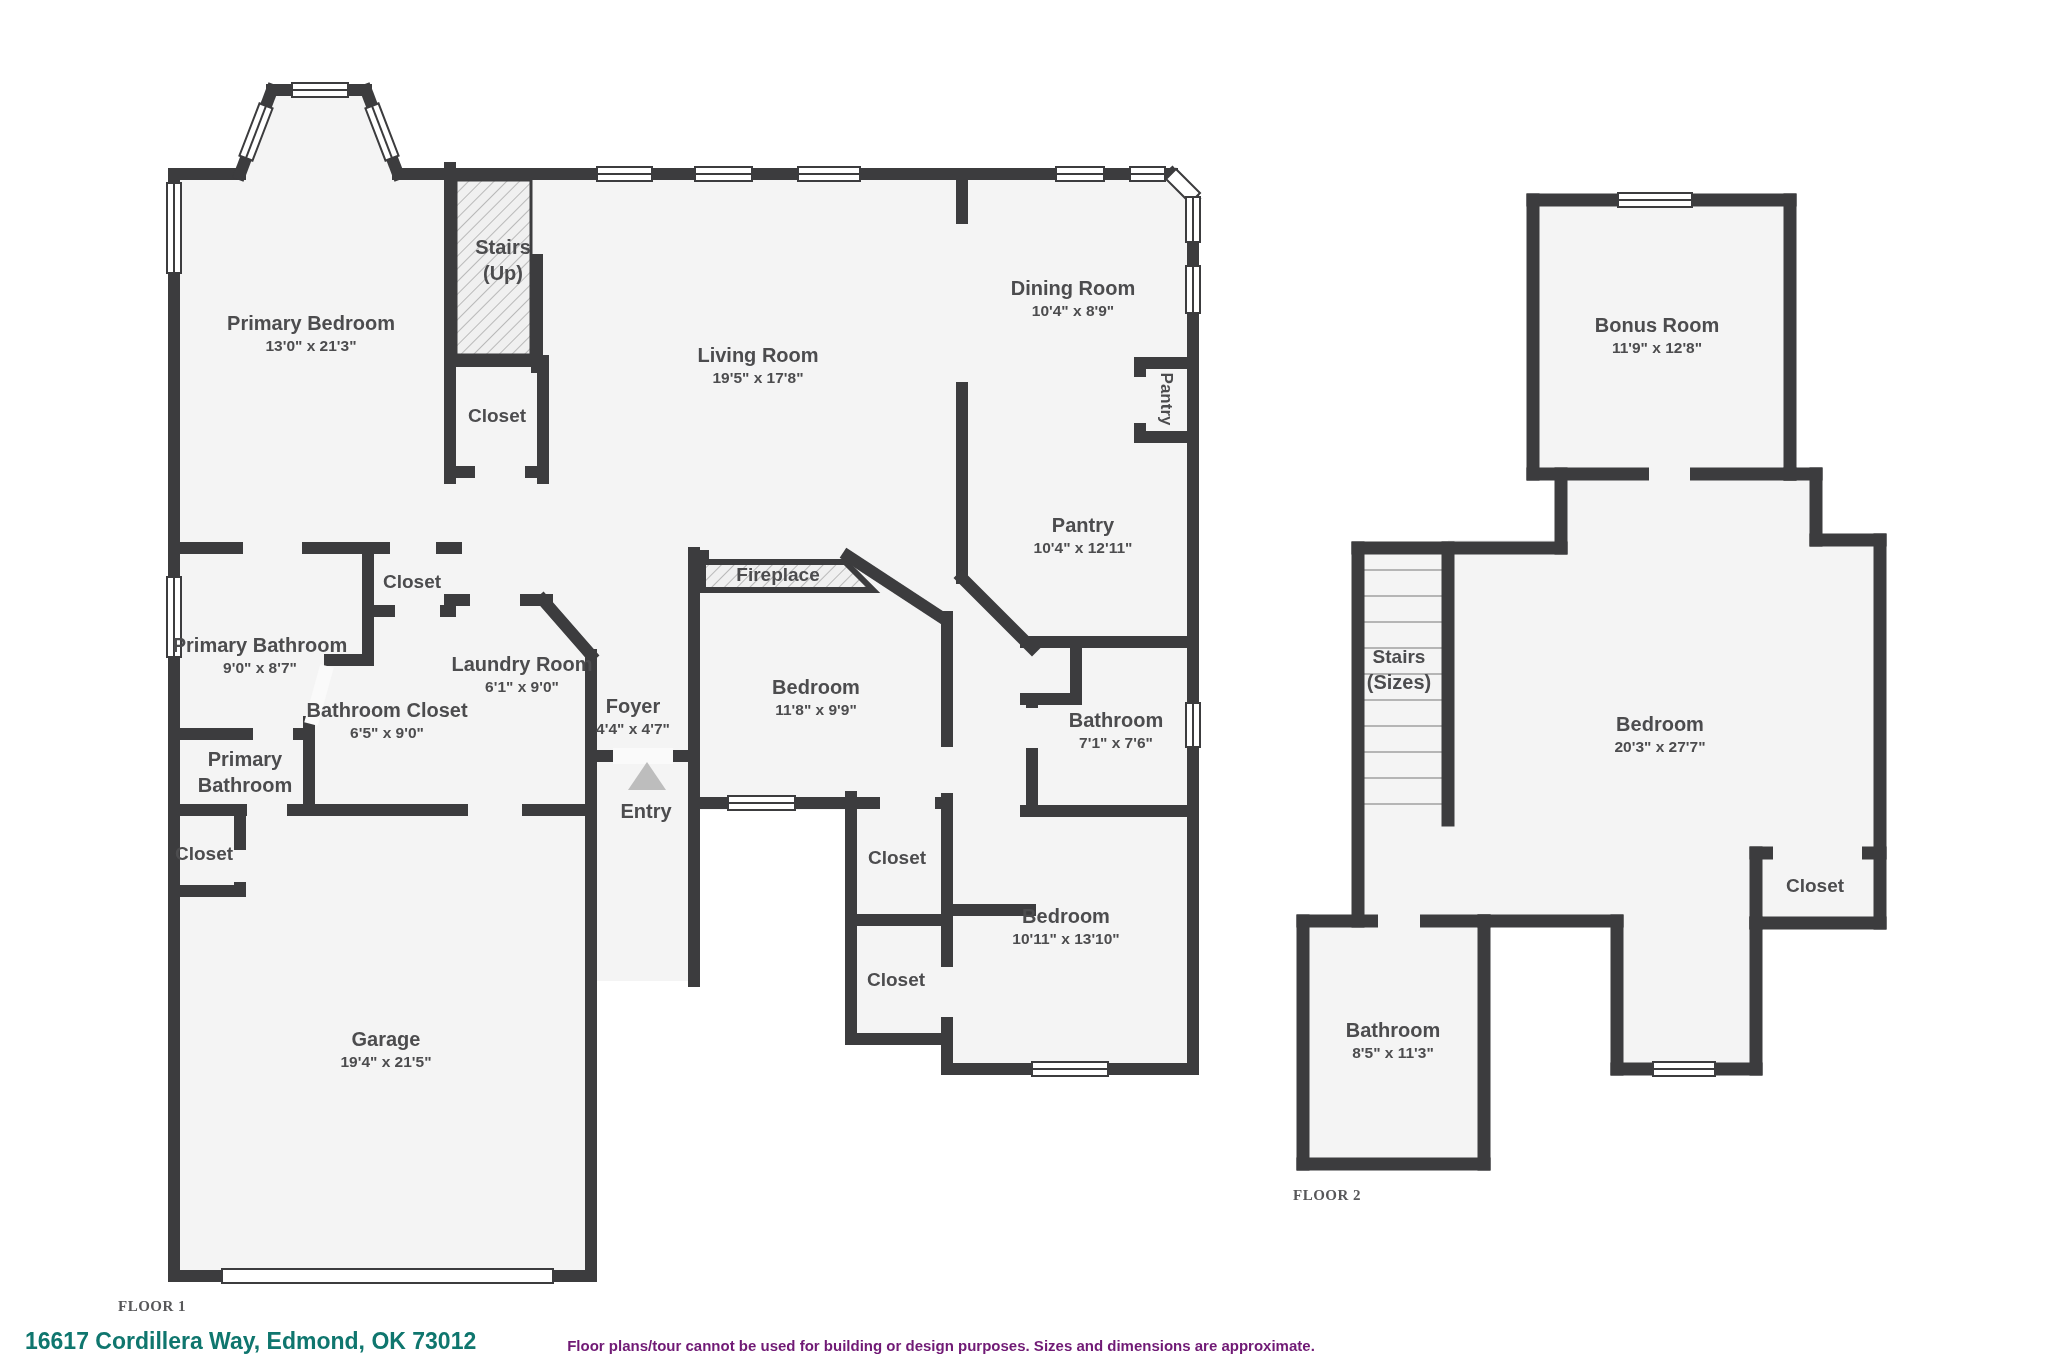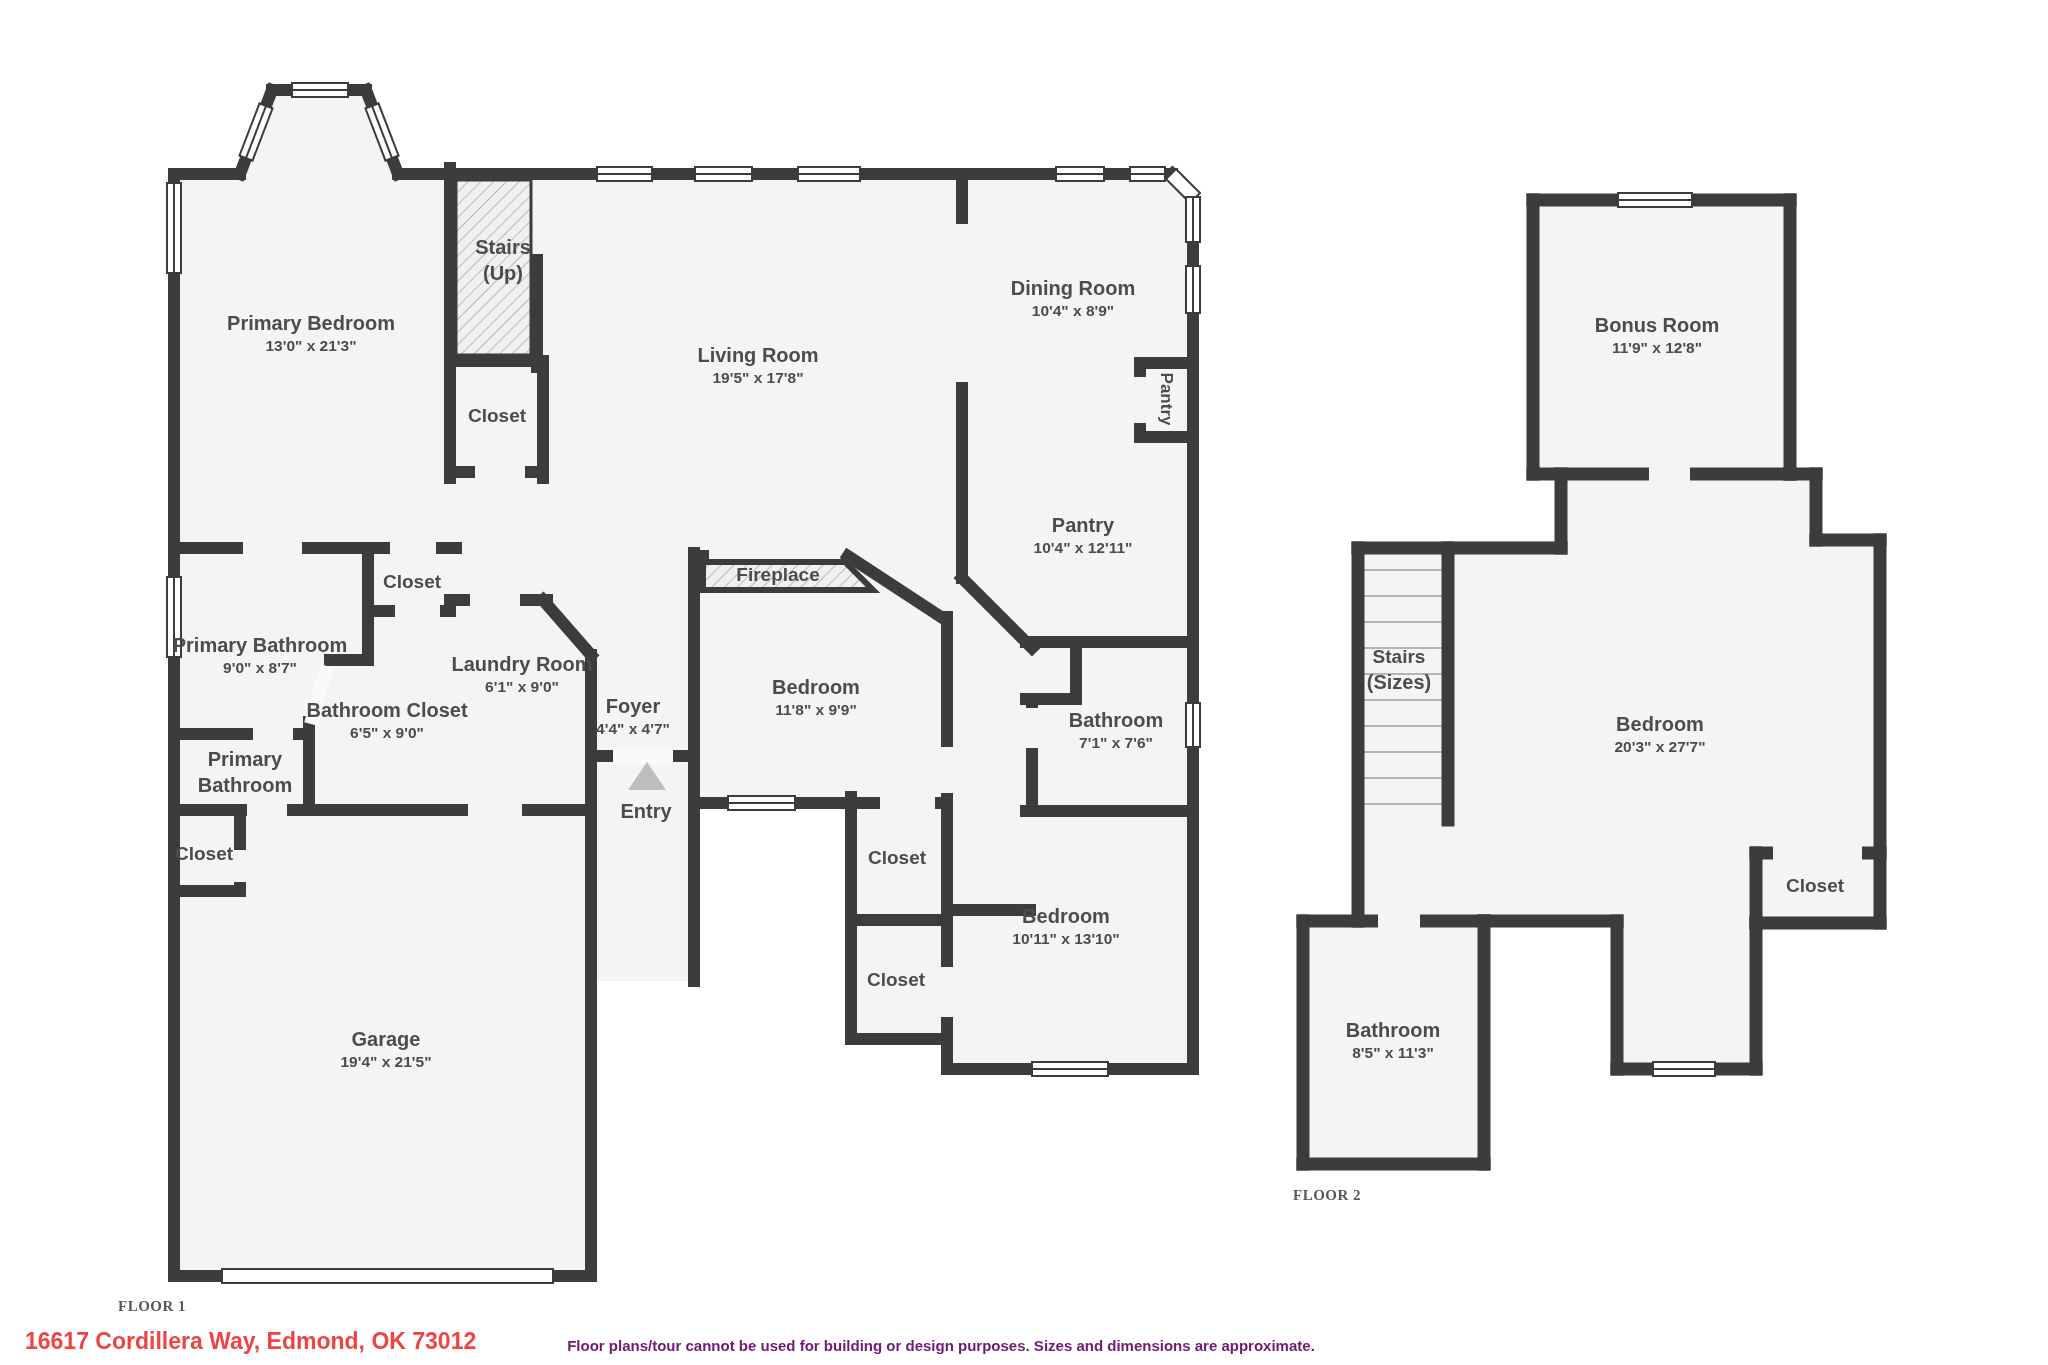--- a/index.html
+++ b/index.html
@@ -8,21 +8,21 @@
   #plan-svg{position:absolute;left:0;top:0;}
   .lbl{position:absolute;transform:translate(-50%,-50%);text-align:center;color:#4c4c4e;
        font-weight:bold;line-height:1.22;white-space:nowrap;}
   .lbl .l1{display:block;font-size:20px;}
   .lbl .l2{display:block;font-size:15.5px;margin-top:2px;}
   .lbl.small .l1{font-size:19px;}
   .lbl.eq .l2{font-size:20px;}
   .lbl.rot{transform:translate(-50%,-50%) rotate(90deg);}
   .lbl.rot .l1{font-size:17px;}
   .floor-tag{position:absolute;font-weight:bold;font-size:15px;color:#58585a;letter-spacing:.5px;font-family:Liberation Serif, serif;}
-  #address{position:absolute;left:25px;top:1328px;font-size:23px;font-weight:bold;color:#ef4444;}
+  #address{position:absolute;left:25px;top:1328px;font-size:23px;font-weight:bold;color:#0f766e;}
   #disclaimer{position:absolute;left:941px;top:1337px;transform:translateX(-50%);
               font-size:15px;font-weight:bold;color:#701a75;}
 </style>
 </head>
 <body>
 
 <div id="canvas">
 
 <svg id="plan-svg" width="2048" height="1365" viewBox="0 0 2048 1365">
   <defs>

